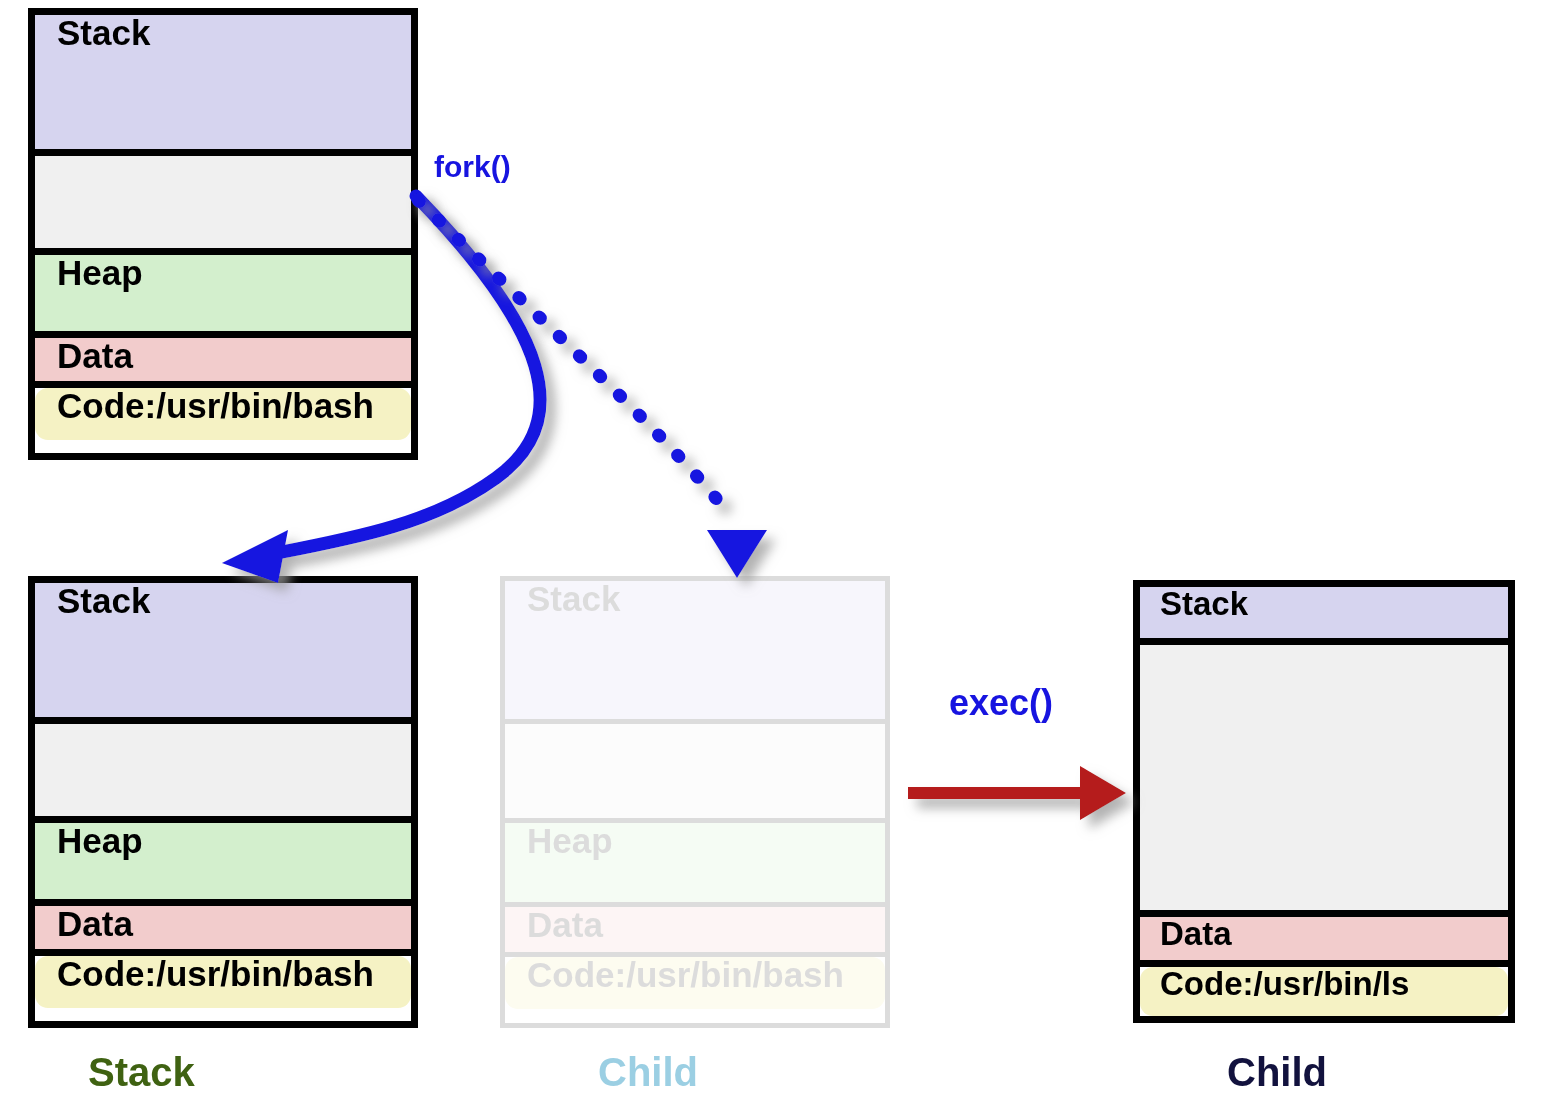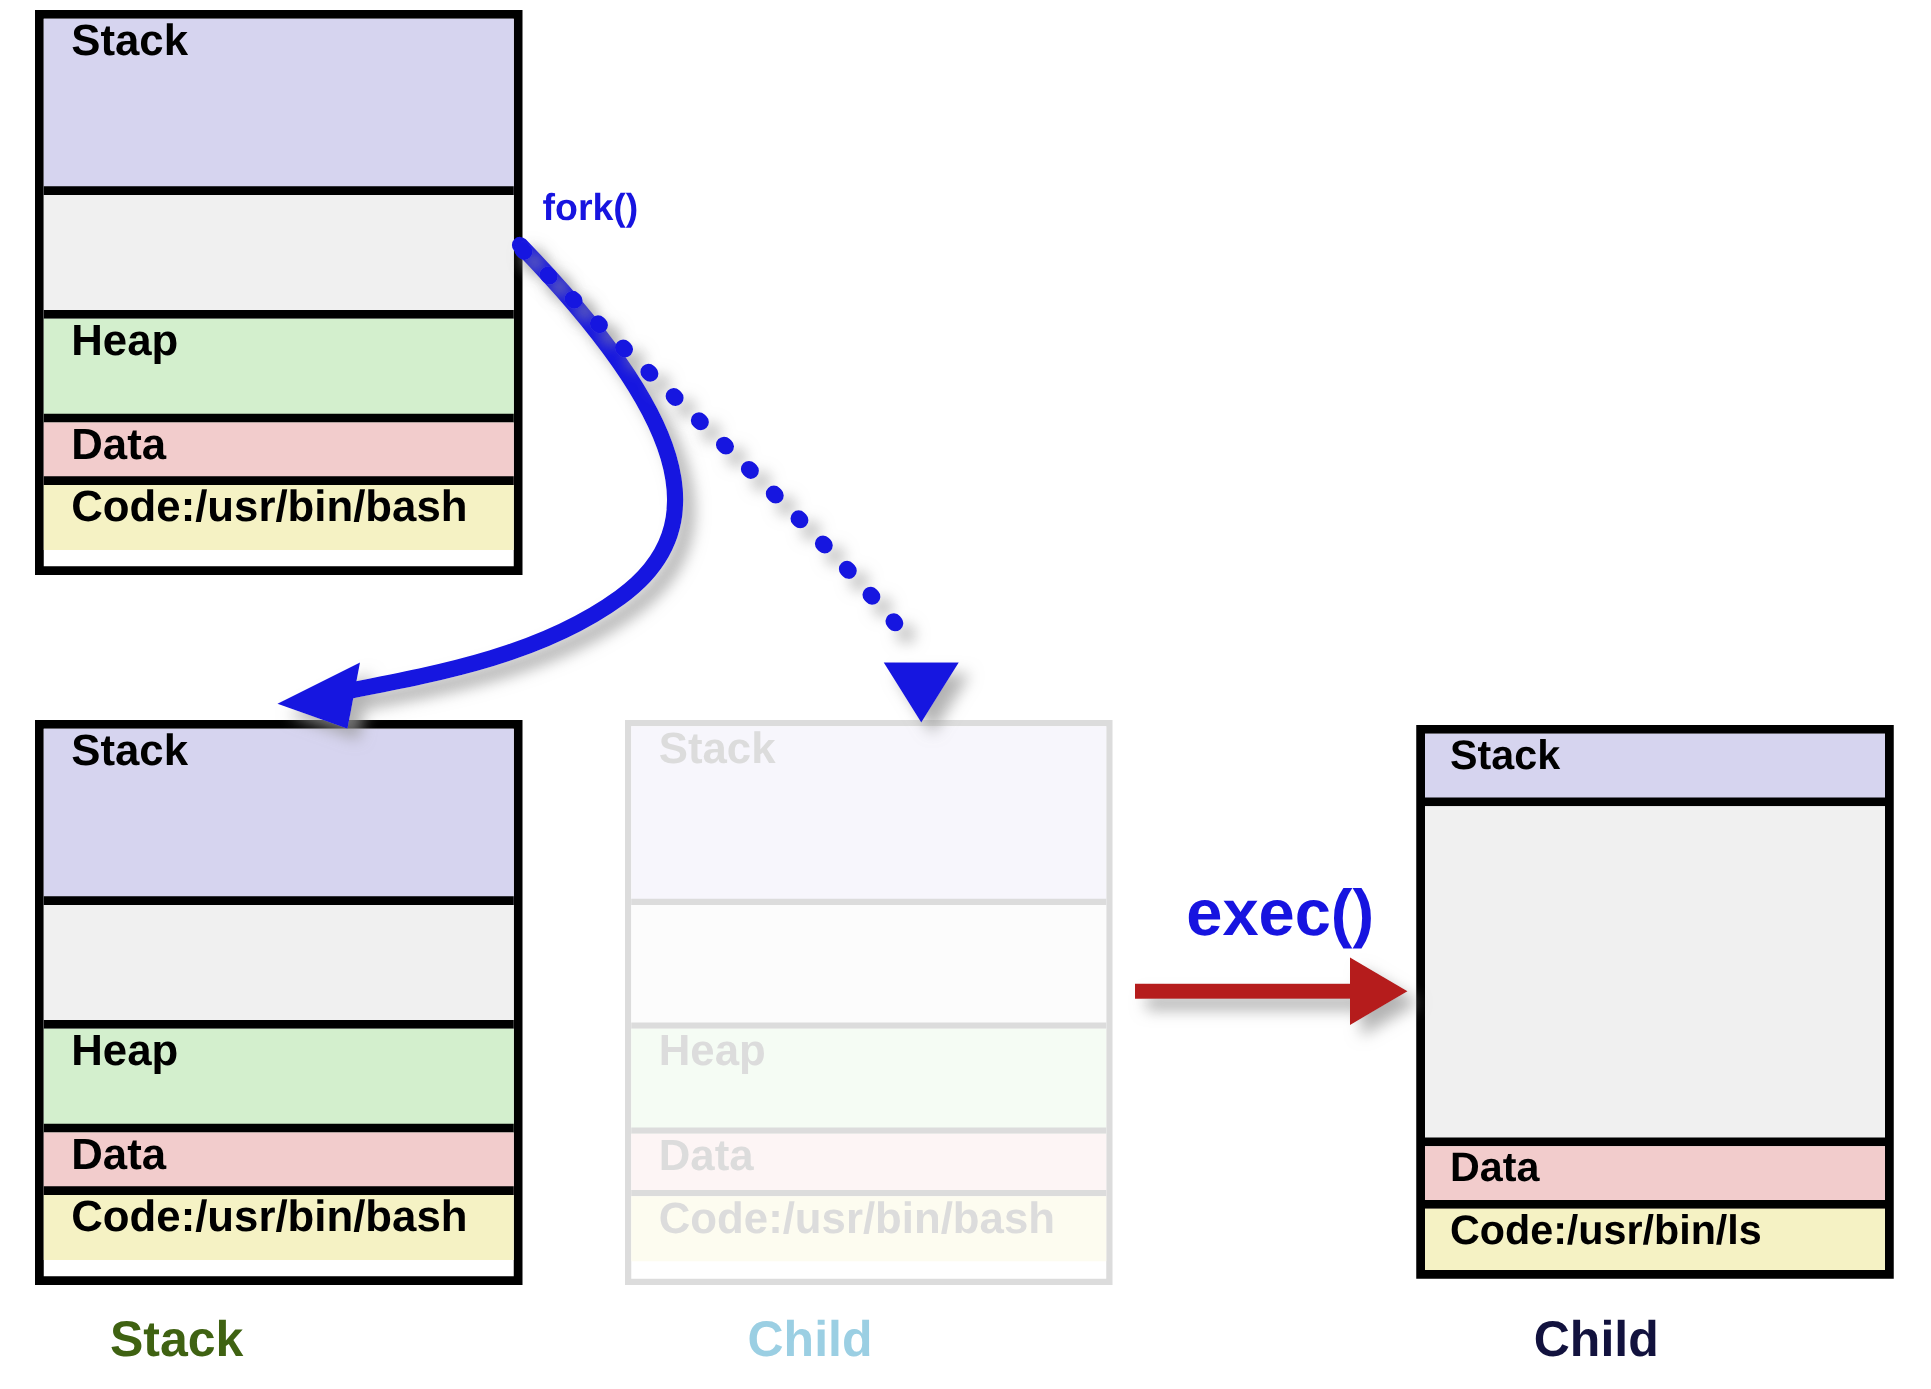--- a/index.html
+++ b/index.html
@@ -32,20 +32,21 @@
     position: relative;
     border-bottom: 7px solid #000000;
     display: flex;
     align-items: flex-start;
   }
   .memblock.faded .seg {
     border-bottom-color: #dcdcdc;
   }
   .seg:last-child {
     border-bottom: none;
+    border-radius: 13px;
   }
   .seg-label {
     font-weight: bold;
     color: #000000;
     white-space: nowrap;
     line-height: 1;
   }
   .memblock.faded .seg-label {
     color: #dcdcdc;
   }
@@ -115,22 +116,22 @@
   #label-fork {
     position: absolute;
     left: 434px; top: 152px;
     font-size: 30px; font-weight: bold;
     color: #1714e0;
     white-space: nowrap;
     line-height: 1;
   }
   #label-exec {
     position: absolute;
-    left: 949px; top: 705px;
-    font-size: 52px; font-weight: bold;
+    left: 949px; top: 685px;
+    font-size: 36px; font-weight: bold;
     color: #1714e0;
     white-space: nowrap;
     line-height: 1;
   }
   #title-main {
     position: absolute;
     left: 790px; top: 168px;
     font-size: 42px; font-weight: bold;
     color: #9b1b1b;
     white-space: nowrap;

